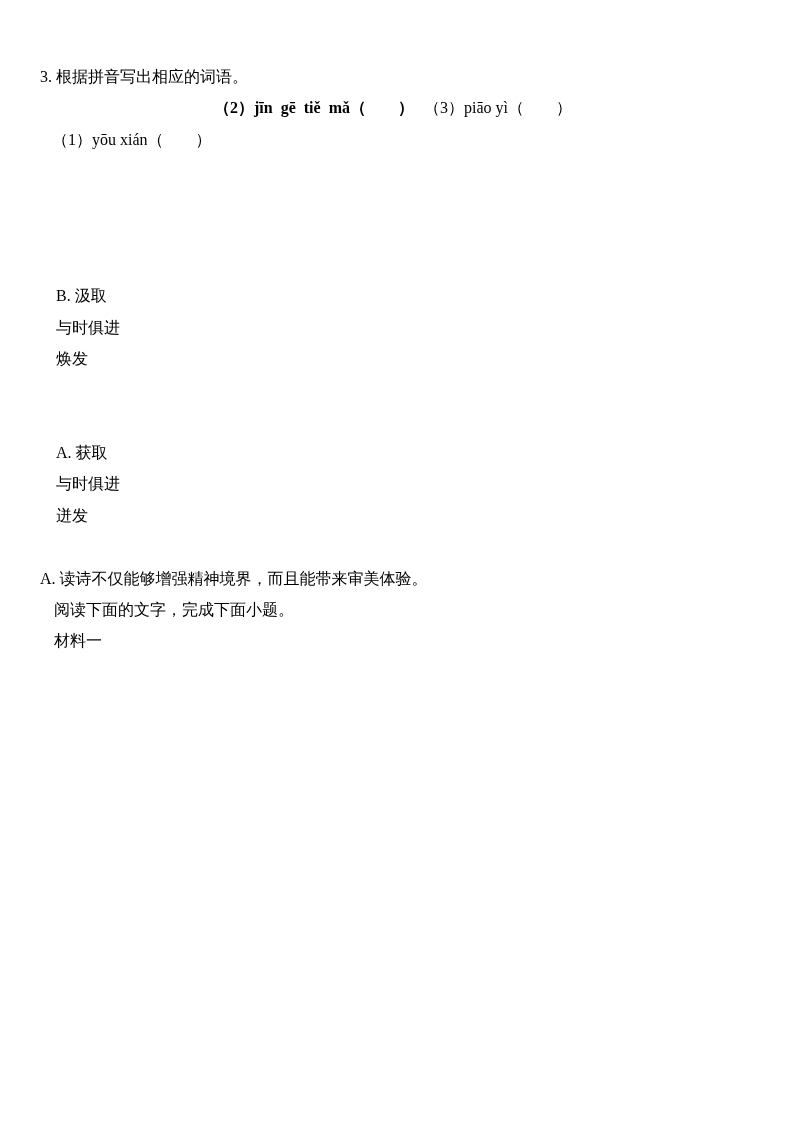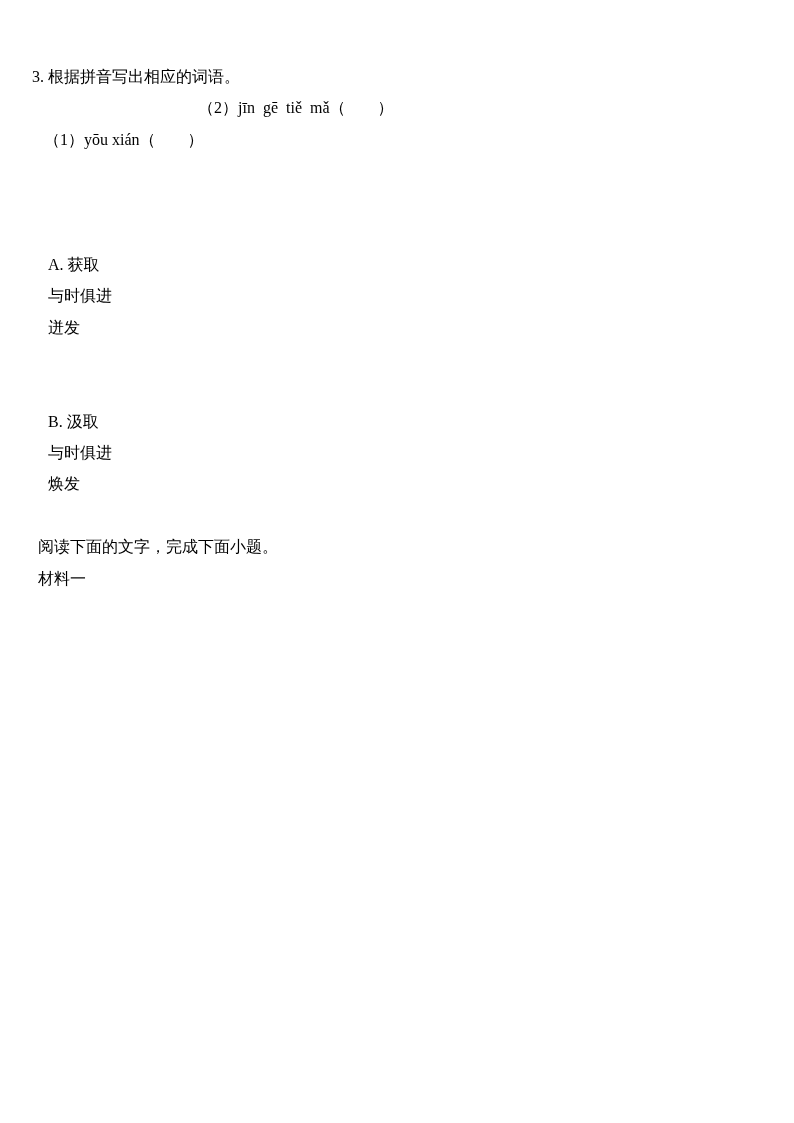--- a/index.html
+++ b/index.html
@@ -6,63 +6,65 @@
   html, body { margin: 0; padding: 0; }
   body {
     width: 794px; height: 1123px;
     background: #ffffff; color: #000000;
     font-family: "Liberation Serif", "DejaVu Serif", serif;
     font-size: 16px;
   }
   .page {
     position: relative;
     width: 794px; height: 1123px;
-    padding: 61px 67px 0 32px;
+    padding: 61px 67px 0 40px;
     overflow: hidden;
     background: #ffffff;
   }
   p {
     margin: 0;
     line-height: 31.35px;
     white-space: pre-wrap;
   }
-  .body-offset { margin-left: 6px; }
+  .body-offset { margin-left: 14px; }
 
   
   .opt-c1 { display: inline-block; width: 137px; }
   .opt-c2 { display: inline-block; width: 140px; }
 
   
   .pinyin-line { position: relative; }
   .pin-1 { margin-left: -4px; text-align: right; }
-  .pin-2 { position: absolute; left: 166px; top: 0; }
+  .pin-2 { position: absolute; left: 174px; top: 0; font-weight: bold; }
   .pin-3 { position: absolute; left: 384px; top: 0; }
 </style>
 </head>
 <body>
 
 <div class="page">
 
   <p>3. 根据拼音写出相应的词语。</p>
 
   <p class="pinyin-line">
     <span class="pin-1">（1）yōu xián（　　）</span>
     <span class="pin-2">（2）jīn  gē  tiě  mǎ（　　）</span>
+    <span class="pin-3">（3）piāo yì（　　）</span>
   </p>
 
 
+  <p>
+    <span class="opt-c1">B. 汲取</span>
+    <span class="opt-c2">与时俱进</span>
+    <span>焕发</span>
+  </p>
   <p>
     <span class="opt-c1">A. 获取</span>
     <span class="opt-c2">与时俱进</span>
     <span>迸发</span>
   </p>
-  <p>
-    <span class="opt-c1">B. 汲取</span>
-    <span class="opt-c2">与时俱进</span>
-    <span>焕发</span>
-  </p>
 
+  <p>A. 读诗不仅能够增强精神境界，而且能带来审美体验。</p>
 
   <p class="body-offset">阅读下面的文字，完成下面小题。</p>
 
   <p class="body-offset">材料一</p>
 
 </div>
 
 </body></html>

